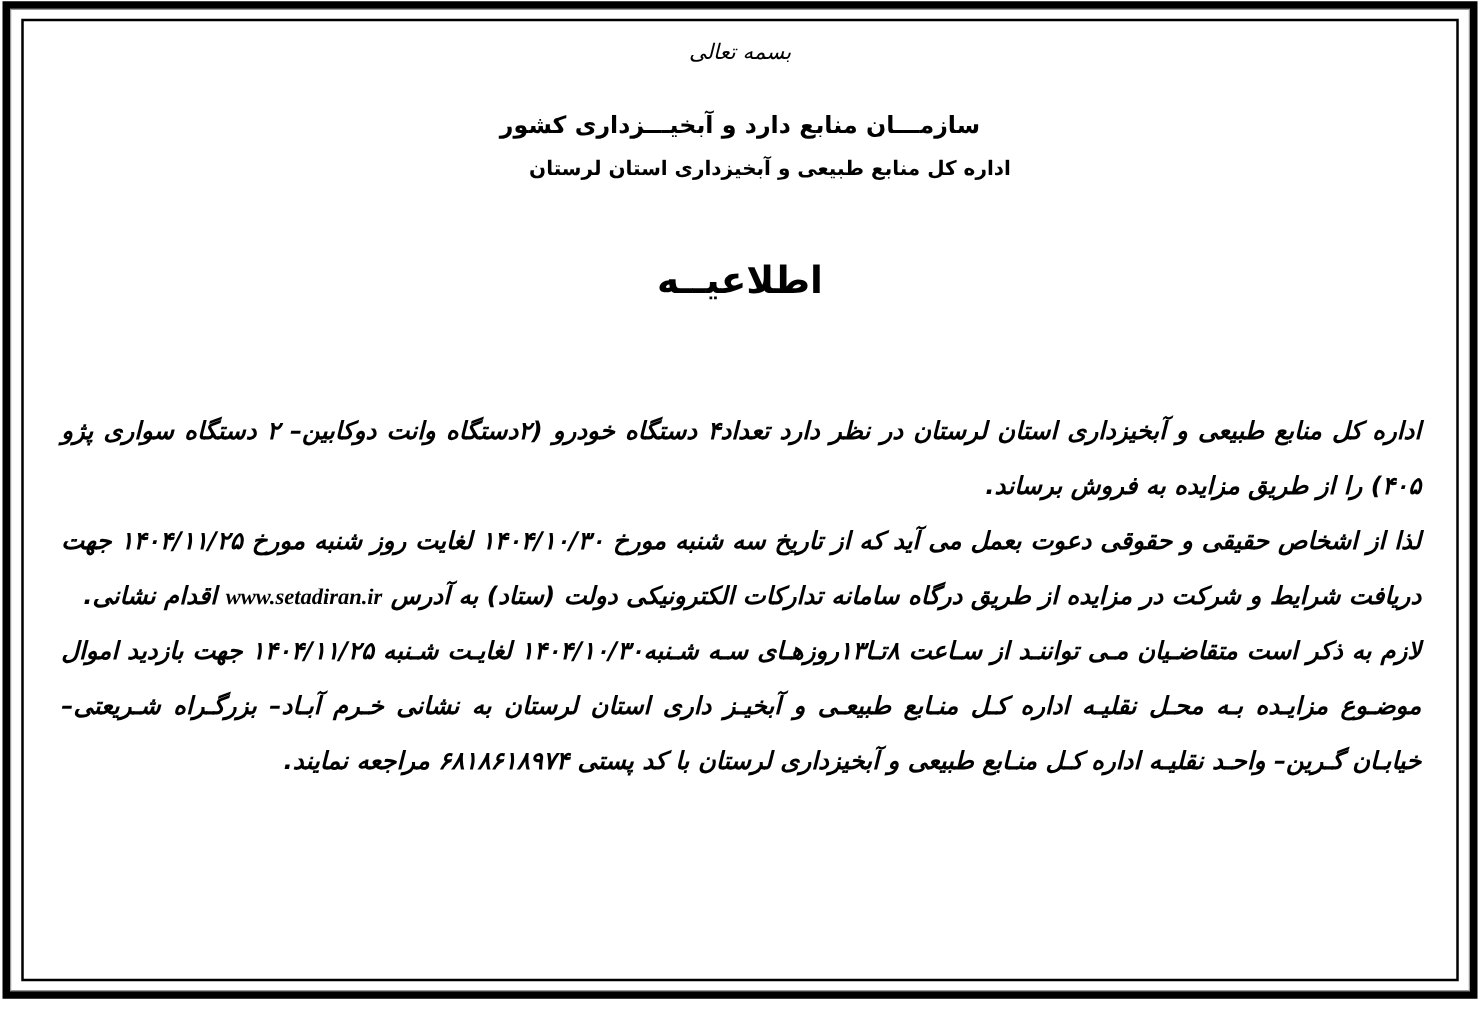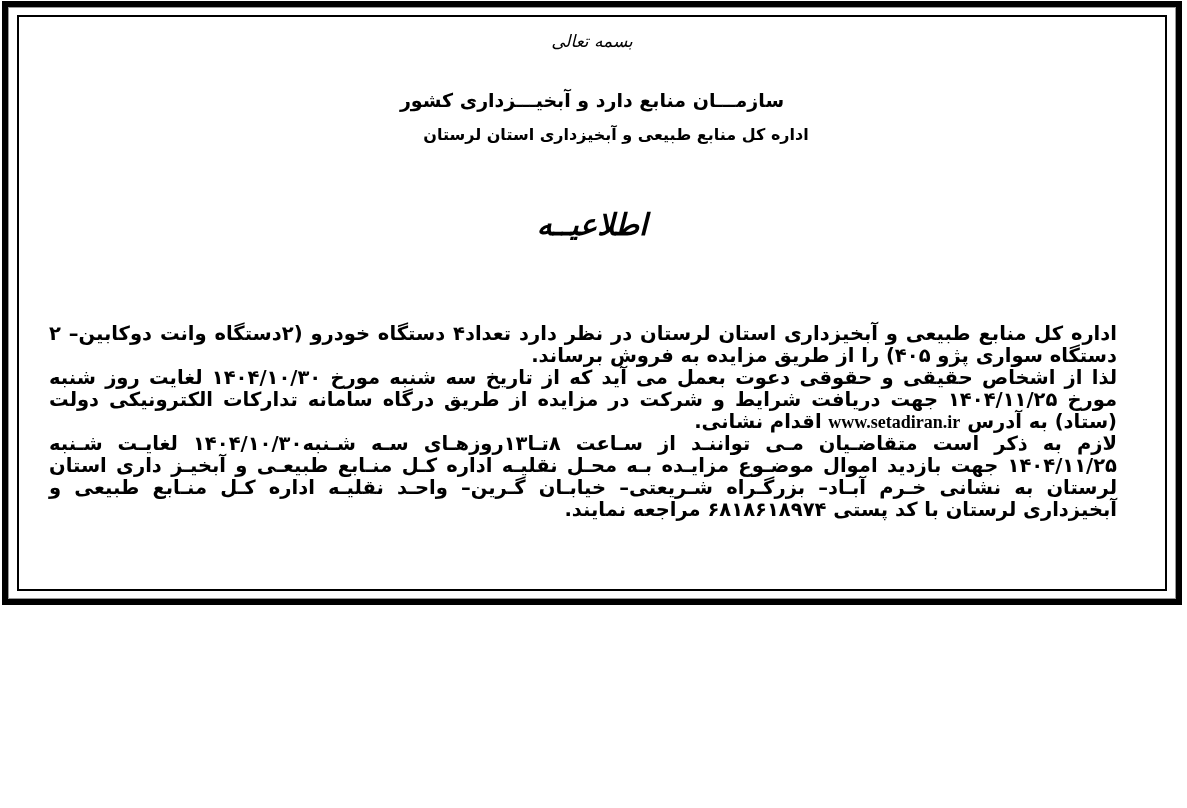--- a/index.html
+++ b/index.html
@@ -1,18 +1,18 @@
 <!DOCTYPE html>
 <html><head>
 <meta charset="utf-8">
 <style>
   html, body { margin: 0; padding: 0; background: #ffffff; }
   body { width: 1187px; height: 808px; position: relative; overflow: hidden; }
   .frame-outer {
-    position: absolute; left: 2px; top: 1px; width: 1048px; height: 604px;
+    position: absolute; left: 2px; top: 1px; width: 1048px; height: 798px;
     width: 1180px;
     border: 6px solid #000; box-sizing: border-box;
     box-shadow: inset 0 0 0 1px #999;
   }
   .frame-inner {
     position: absolute; left: 9px; top: 8px; right: 9px; bottom: 8px;
     border: 2px solid #000; box-sizing: border-box; background: #fff;
   }
   .doc {
     direction: rtl; font-family: "DejaVu Sans", sans-serif; color: #000;
@@ -25,25 +25,25 @@
   .org {
     position: absolute; top: 72px; left: 0; right: 0; text-align: center;
     font-weight: bold; font-size: 19px;
   }
   .dept {
     position: absolute; top: 108px; left: 0; right: 0; text-align: center;
     font-weight: bold; font-size: 16px; padding-left: 48px;
   }
   .title {
     position: absolute; top: 190px; left: 0; right: 0; text-align: center;
-    font-weight: bold; font-size: 30px; font-style: italic;
+    font-weight: bold; font-size: 30px;
   }
   .body {
-    position: absolute; top: 306px; left: 30px; right: 48px;
-    font-weight: bold; font-size: 19.5px; line-height: 22px; text-align: justify;
+    position: absolute; top: 306px; left: 30px; right: 28px;
+    font-weight: bold; font-size: 19.5px; line-height: 44px; text-align: justify; font-style: italic;
   }
   .body p { margin: 0; }
   .url { font-family: "Liberation Serif", serif; font-size: 18px; direction: ltr; unicode-bidi: embed; }
 </style>
 </head>
 <body>
 
 <div class="frame-outer">
   <div class="frame-inner">
     <div class="doc">

